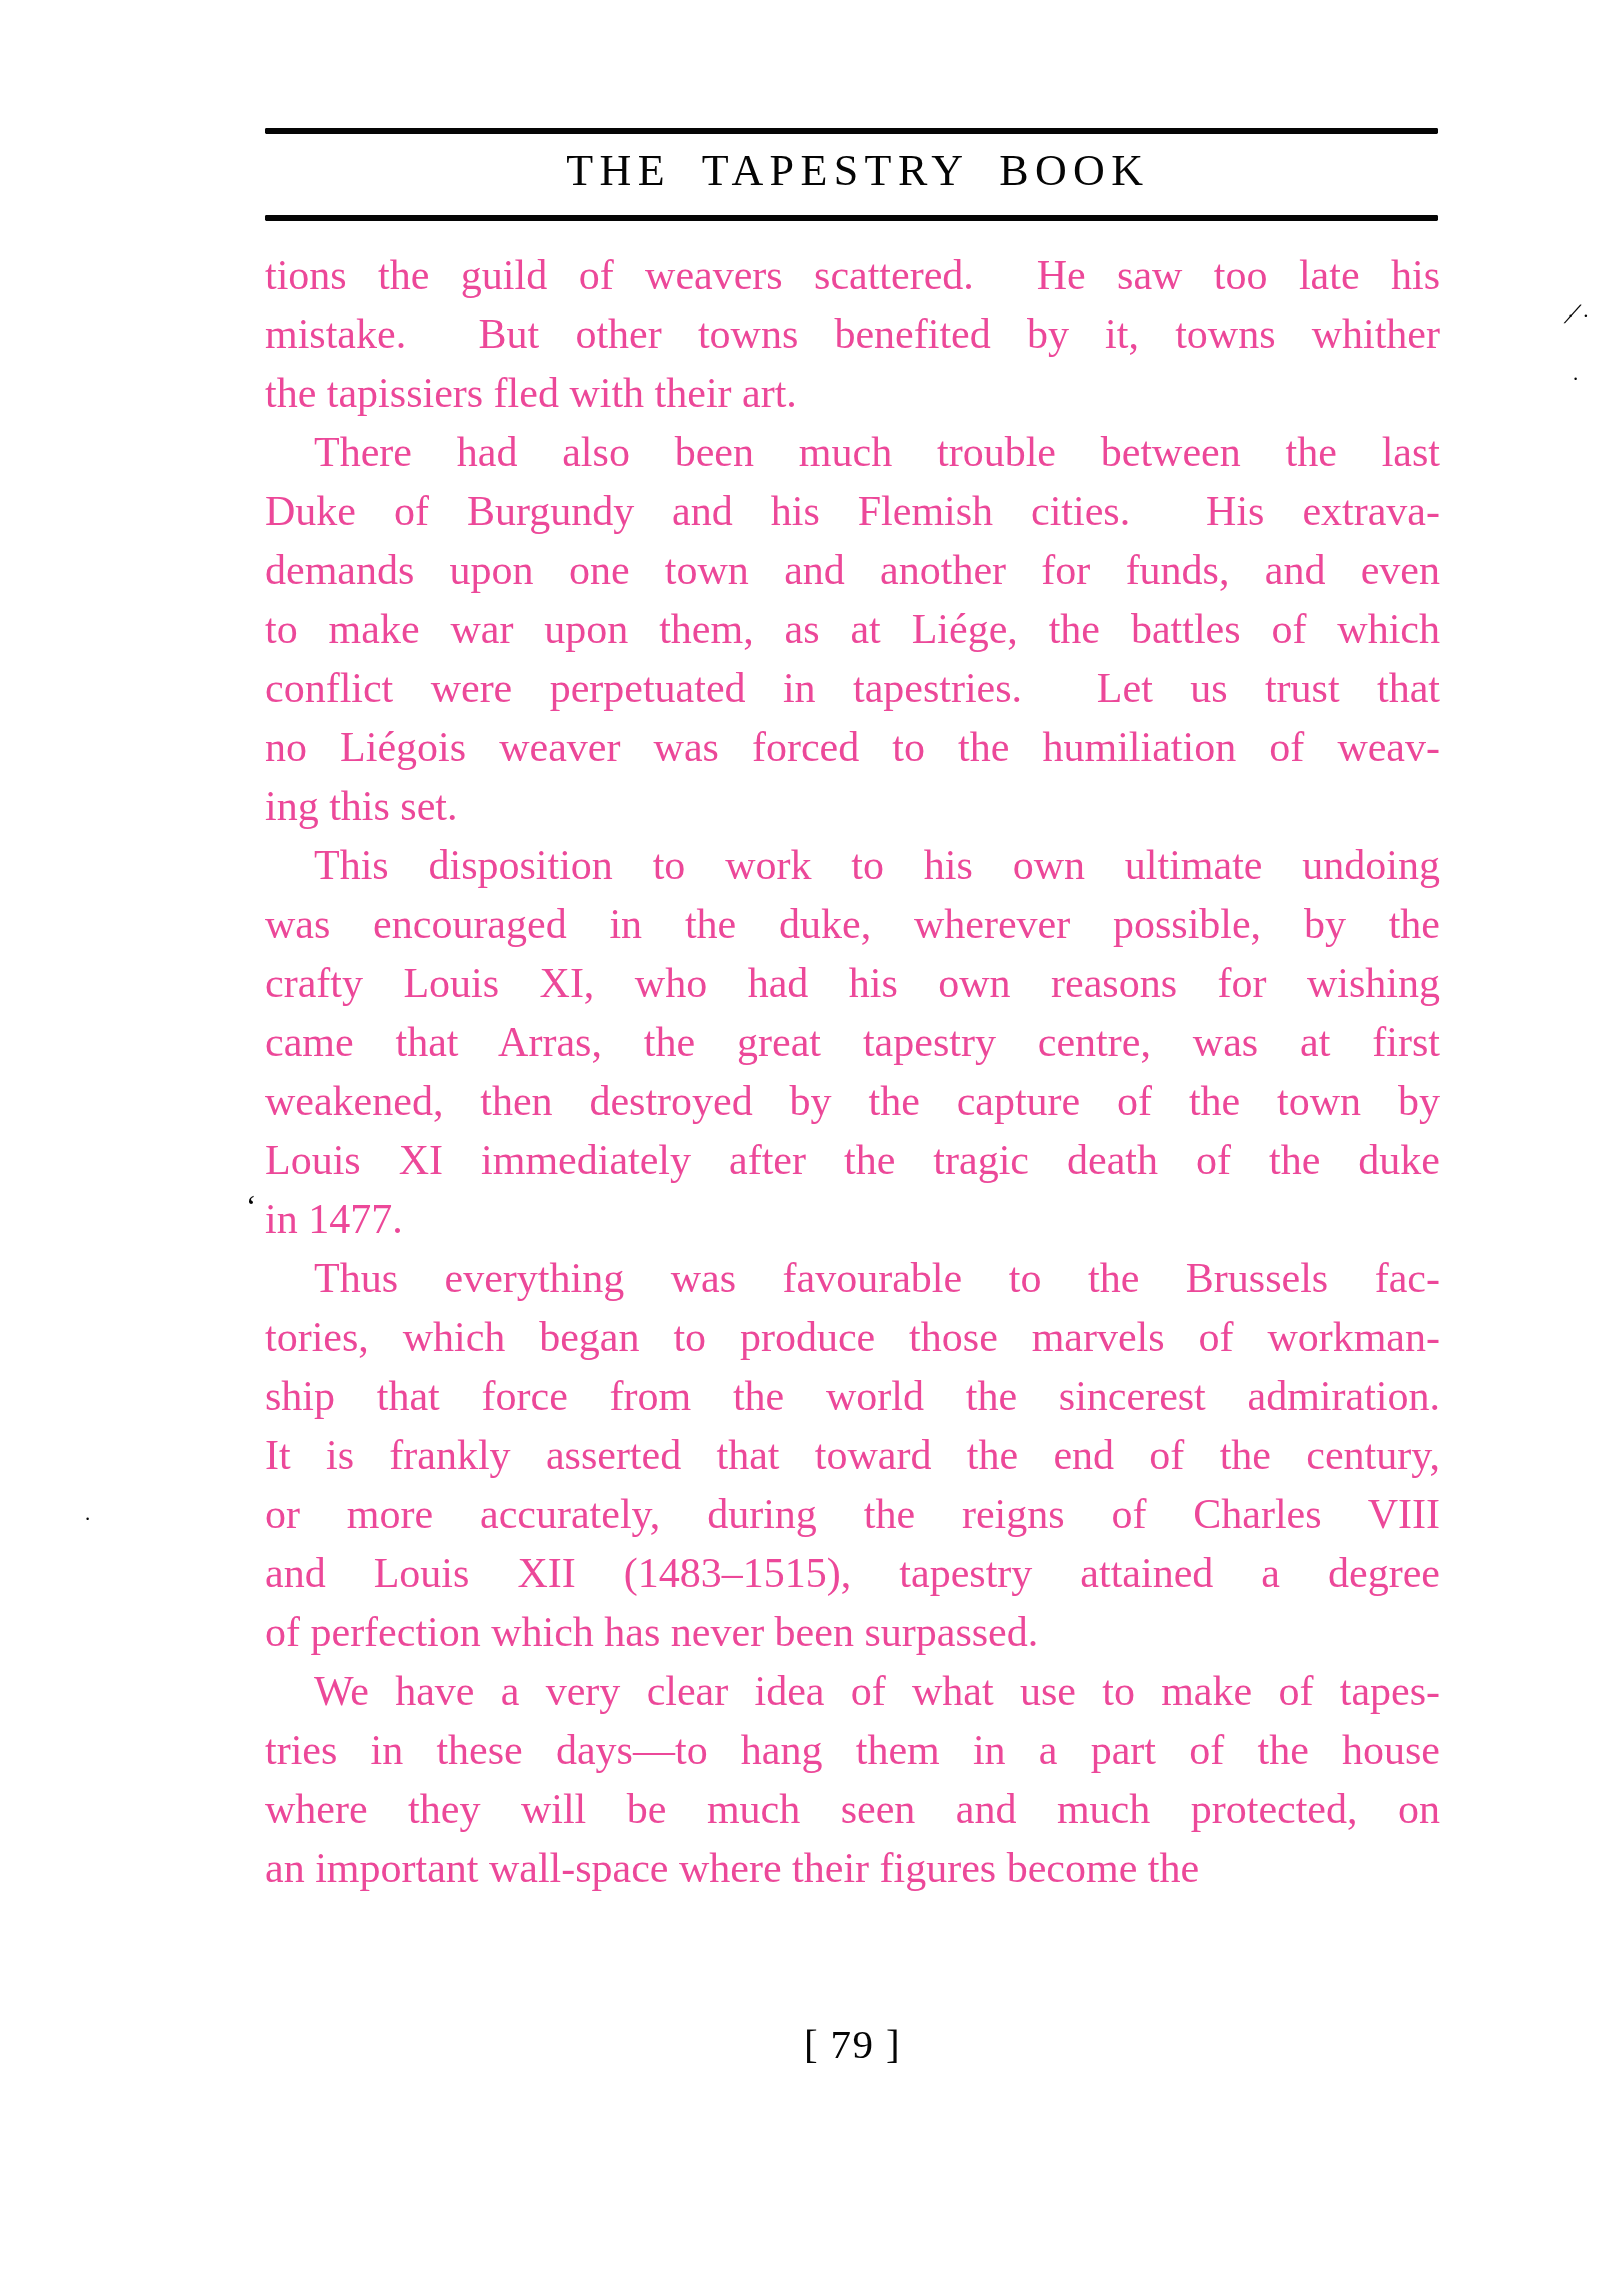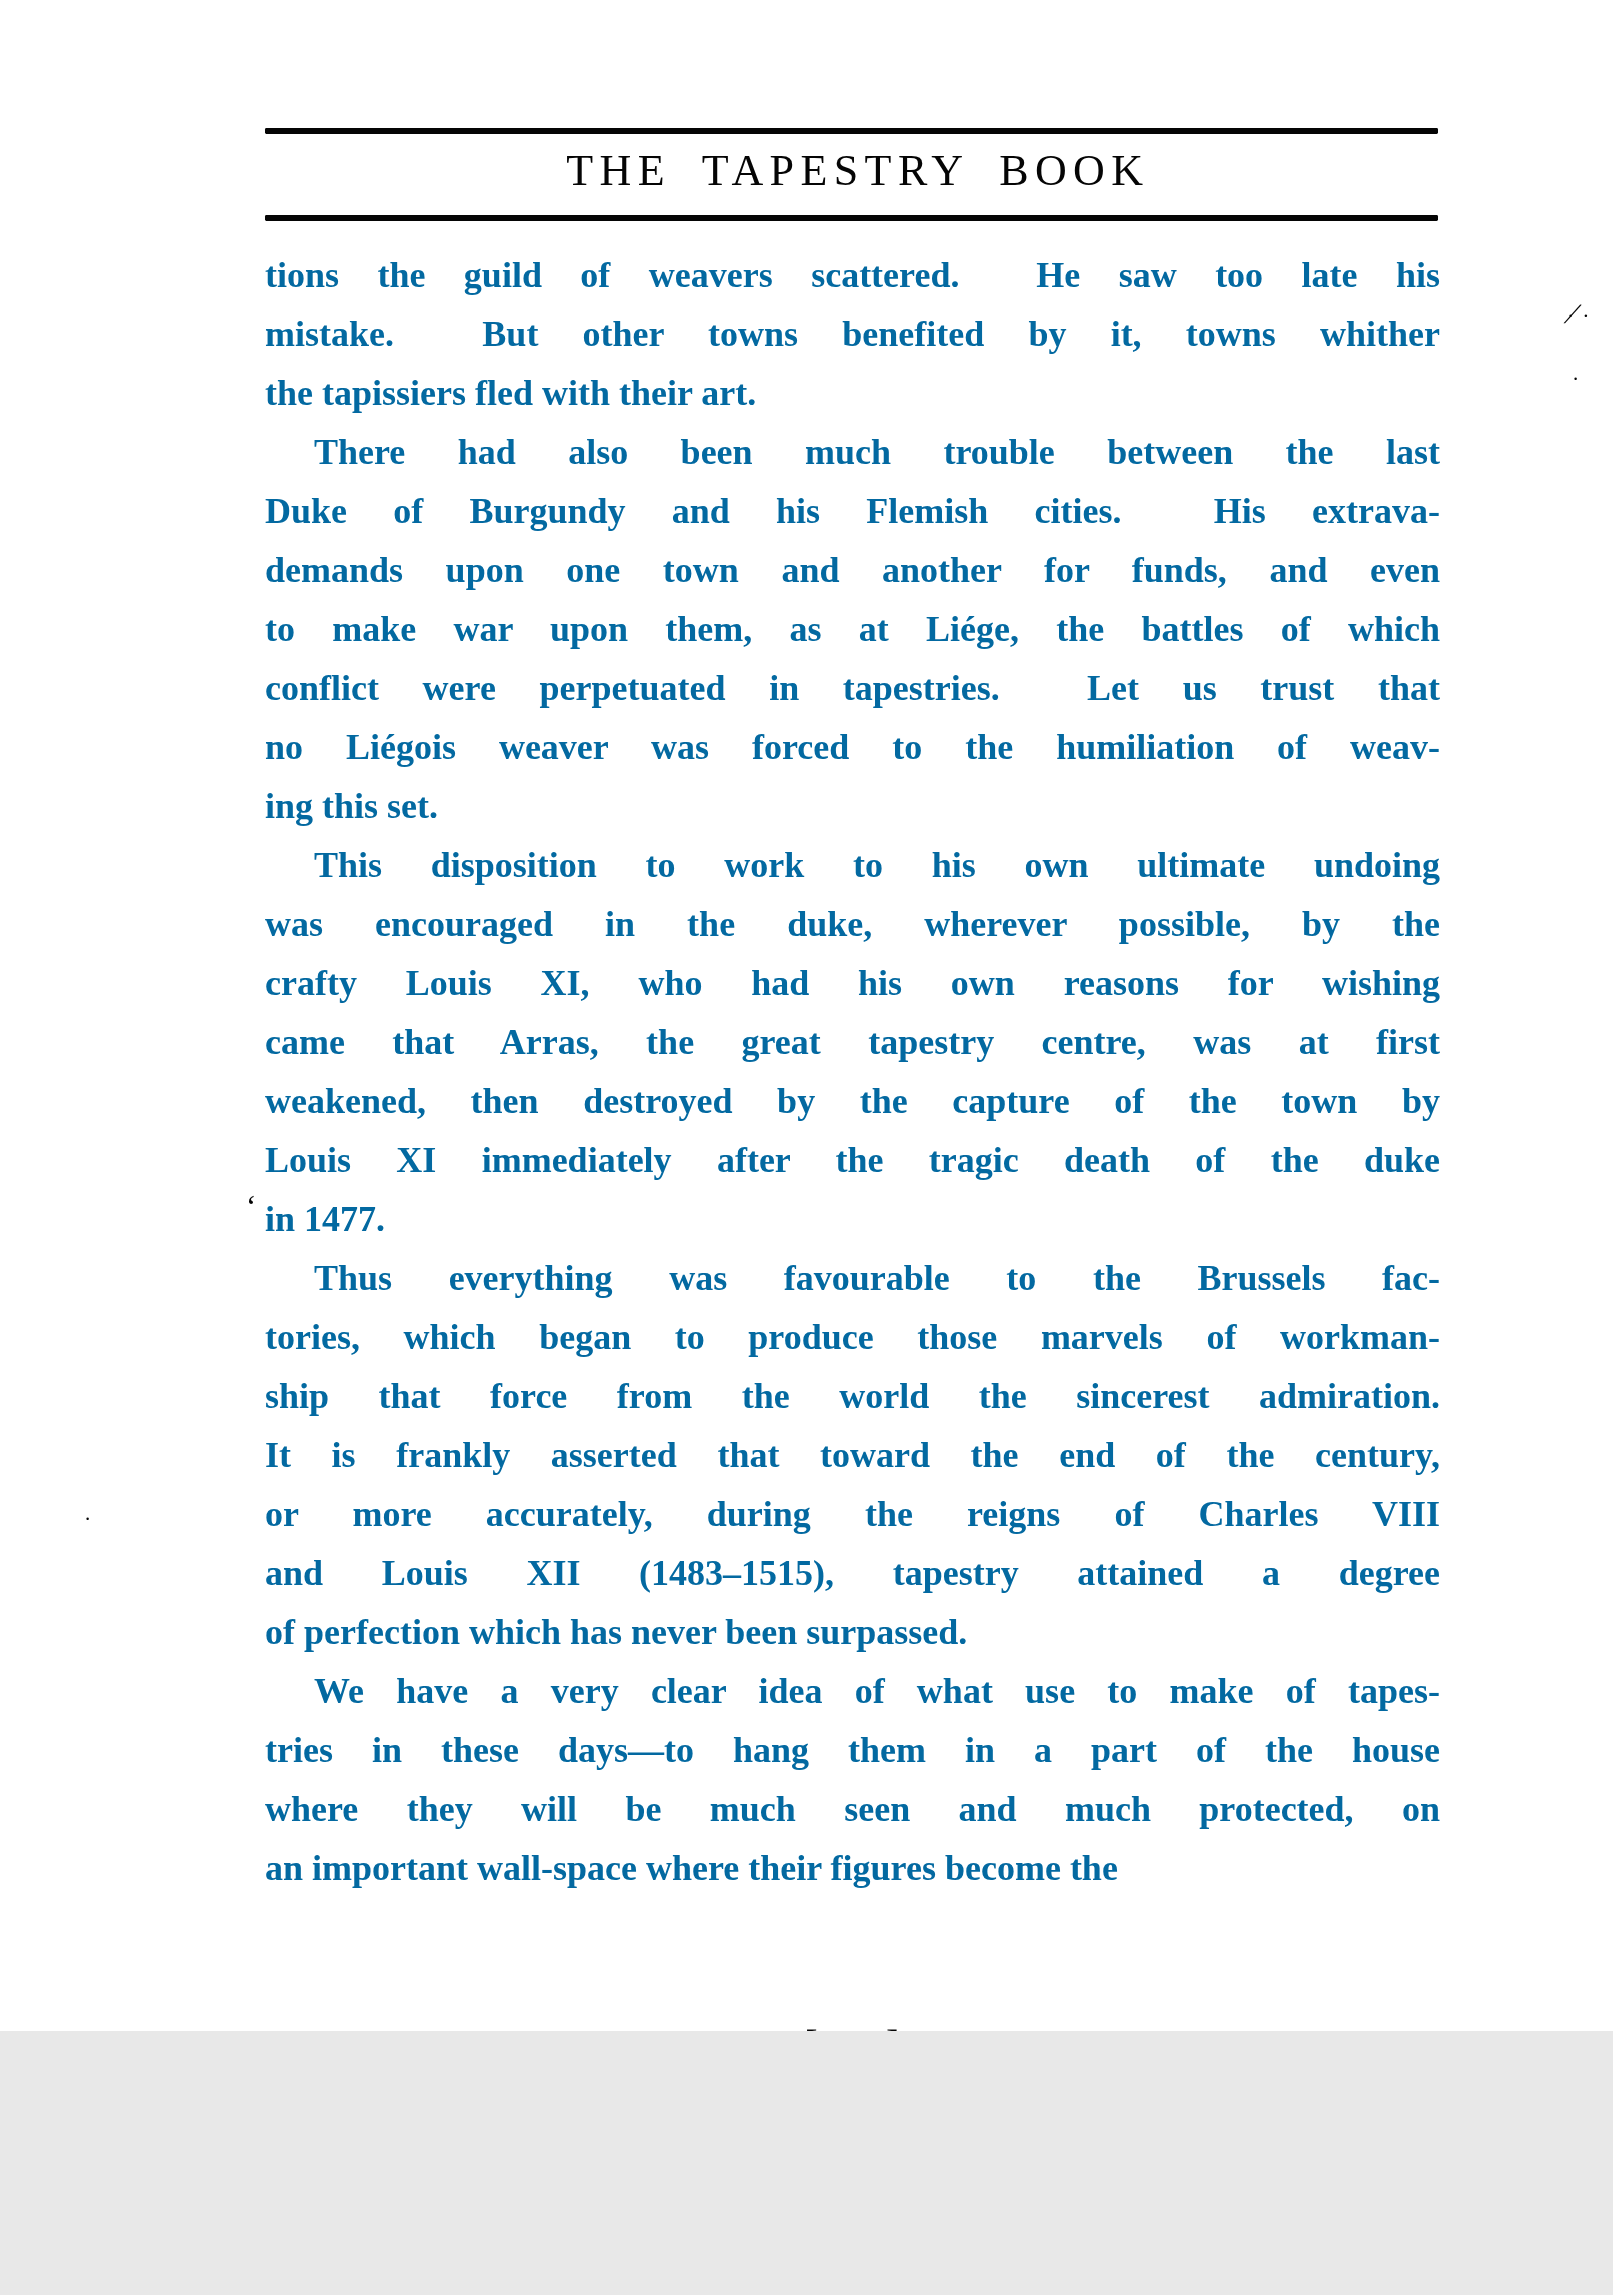--- a/index.html
+++ b/index.html
@@ -3,21 +3,21 @@
 <meta charset="utf-8">
 <style>
   html, body {
     margin: 0;
     padding: 0;
     background: #e8e8e8;
   }
   #page {
     position: relative;
     width: 1614px;
-    height: 2031px;
+    height: 2295px;
     background: #ffffff;
     color: #050505;
     font-family: "Liberation Serif", "DejaVu Serif", serif;
     overflow: hidden;
   }
   .rule {
     position: absolute;
     left: 265px;
     width: 1173px;
     height: 5.6px;
@@ -37,23 +37,22 @@
     word-spacing: 14px;
     padding-left: 6.4px; 
     white-space: nowrap;
     color: #050505;
   }
   #text-block {
     position: absolute;
     top: 246px;
     left: 265px;
     width: 1175px;
-    font-size: 36px;
-    color: #0369a1;
-    font-weight: bold;
+    font-size: 42px;
+    color: #ec4899;
   }
   .line {
     height: 59px;
     line-height: 59px;
     text-align: justify;
     text-align-last: justify;
     white-space: normal;
   }
   .line.nojust {
     text-align: right;

